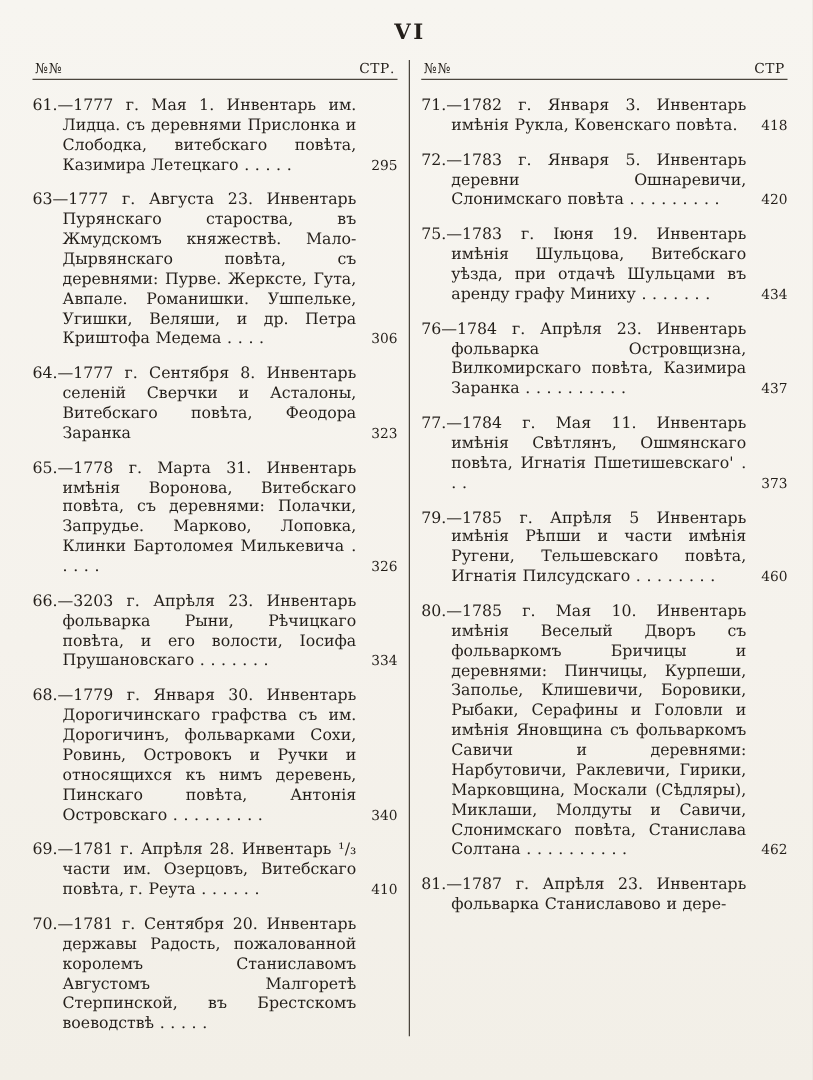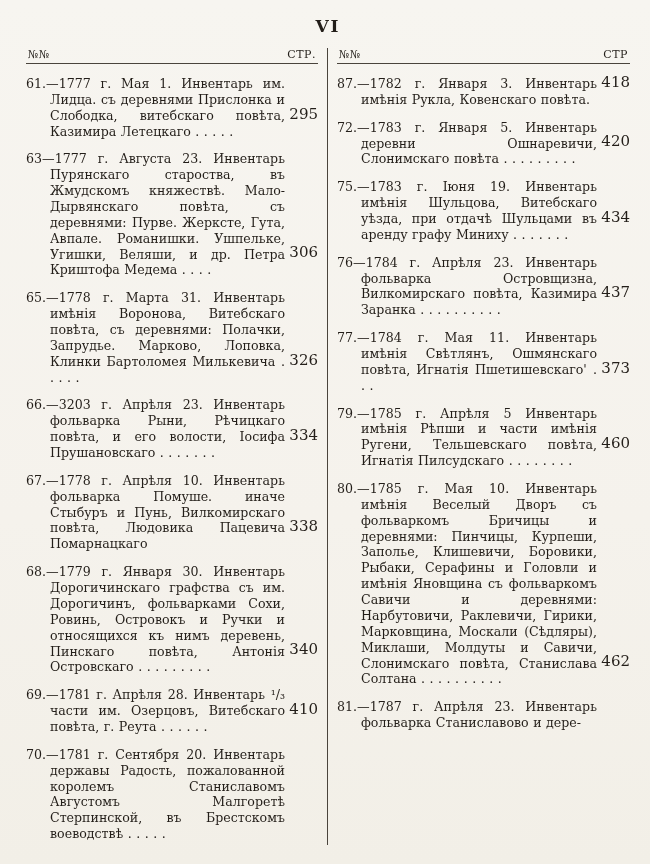--- a/index.html
+++ b/index.html
@@ -62,54 +62,54 @@
     margin-bottom: 3px;
     word-spacing: 0.5px;
     margin-top: 12px;
   }
   .entry-num {
     white-space: nowrap;
   }
   .entry-page {
     position: absolute;
     right: 0;
-    bottom: 16px;
+    bottom: 0;
     text-indent: 0;
-    font-size: 15px;
+    font-size: 11px;
   }
 </style>
 </head>
 <body>
 
 <div class="page">
   <div class="folio">VI</div>
   <div class="columns">
     <div class="col col-left">
       <div class="col-head">
         <span>№№</span>
         <span>СТР.</span>
       </div>
       <div class="entries">
           <div class="entry"><span class="entry-num">61.</span><span class="entry-body">—1777 г. Мая 1. Инвентарь им. Лидца. съ деревнями Прислонка и Слободка, витебскаго повѣта, Казимира Летецкаго . . . . .</span><span class="entry-page">295</span></div>
           <div class="entry"><span class="entry-num">63</span><span class="entry-body">—1777 г. Августа 23. Инвентарь Пурянскаго староства, въ Жмудскомъ княжествѣ. Мало-Дырвянскаго повѣта, съ деревнями: Пурве. Жерксте, Гута, Авпале. Романишки. Ушпельке, Угишки, Веляши, и др. Петра Криштофа Медема . . . .</span><span class="entry-page">306</span></div>
+          <div class="entry"><span class="entry-num">64.</span><span class="entry-body">—1777 г. Сентября 8. Инвентарь селеній Сверчки и Асталоны, Витебскаго повѣта, Феодора Заранка</span><span class="entry-page">323</span></div>
           <div class="entry"><span class="entry-num">65.</span><span class="entry-body">—1778 г. Марта 31. Инвентарь имѣнія Воронова, Витебскаго повѣта, съ деревнями: Полачки, Запрудье. Марково, Лоповка, Клинки Бартоломея Милькевича . . . . .</span><span class="entry-page">326</span></div>
           <div class="entry"><span class="entry-num">66.</span><span class="entry-body">—3203 г. Апрѣля 23. Инвентарь фольварка Рыни, Рѣчицкаго повѣта, и его волости, Іосифа Прушановскаго . . . . . . .</span><span class="entry-page">334</span></div>
-          <div class="entry"><span class="entry-num">67.</span><span class="entry-body">—1778 г. Апрѣля 10. Инвентарь фольварка Помуше. иначе Стыбуръ и Пунь, Вилкомирскаго повѣта, Людовика Пацевича Помарнацкаго</span><span class="entry-page">338</span></div>
           <div class="entry"><span class="entry-num">68.</span><span class="entry-body">—1779 г. Января 30. Инвентарь Дорогичинскаго графства съ им. Дорогичинъ, фольварками Сохи, Ровинь, Островокъ и Ручки и относящихся къ нимъ деревень, Пинскаго повѣта, Антонія Островскаго . . . . . . . . .</span><span class="entry-page">340</span></div>
           <div class="entry"><span class="entry-num">69.</span><span class="entry-body">—1781 г. Апрѣля 28. Инвентарь ¹/₃ части им. Озерцовъ, Витебскаго повѣта, г. Реута . . . . . .</span><span class="entry-page">410</span></div>
           <div class="entry"><span class="entry-num">70.</span><span class="entry-body">—1781 г. Сентября 20. Инвентарь державы Радость, пожалованной королемъ Станиславомъ Августомъ Малгоретѣ Стерпинской, въ Брестскомъ воеводствѣ . . . . .</span></div>
         </div>
     </div>
     <div class="col col-right">
       <div class="col-head">
         <span>№№</span>
         <span>СТР</span>
       </div>
       <div class="entries">
-          <div class="entry"><span class="entry-num">87.</span><span class="entry-body">—1782 г. Января 3. Инвентарь имѣнія Рукла, Ковенскаго повѣта.</span><span class="entry-page">418</span></div>
+          <div class="entry"><span class="entry-num">71.</span><span class="entry-body">—1782 г. Января 3. Инвентарь имѣнія Рукла, Ковенскаго повѣта.</span><span class="entry-page">418</span></div>
           <div class="entry"><span class="entry-num">72.</span><span class="entry-body">—1783 г. Января 5. Инвентарь деревни Ошнаревичи, Слонимскаго повѣта . . . . . . . . .</span><span class="entry-page">420</span></div>
           <div class="entry"><span class="entry-num">75.</span><span class="entry-body">—1783 г. Іюня 19. Инвентарь имѣнія Шульцова, Витебскаго уѣзда, при отдачѣ Шульцами въ аренду графу Миниху . . . . . . .</span><span class="entry-page">434</span></div>
           <div class="entry"><span class="entry-num">76</span><span class="entry-body">—1784 г. Апрѣля 23. Инвентарь фольварка Островщизна, Вилкомирскаго повѣта, Казимира Заранка . . . . . . . . . .</span><span class="entry-page">437</span></div>
           <div class="entry"><span class="entry-num">77.</span><span class="entry-body">—1784 г. Мая 11. Инвентарь имѣнія Свѣтлянъ, Ошмянскаго повѣта, Игнатія Пшетишевскаго' . . .</span><span class="entry-page">373</span></div>
           <div class="entry"><span class="entry-num">79.</span><span class="entry-body">—1785 г. Апрѣля 5 Инвентарь имѣнія Рѣпши и части имѣнія Ругени, Тельшевскаго повѣта, Игнатія Пилсудскаго . . . . . . . .</span><span class="entry-page">460</span></div>
           <div class="entry"><span class="entry-num">80.</span><span class="entry-body">—1785 г. Мая 10. Инвентарь имѣнія Веселый Дворъ съ фольваркомъ Бричицы и деревнями: Пинчицы, Курпеши, Заполье, Клишевичи, Боровики, Рыбаки, Серафины и Головли и имѣнія Яновщина съ фольваркомъ Савичи и деревнями: Нарбутовичи, Раклевичи, Гирики, Марковщина, Москали (Сѣдляры), Миклаши, Молдуты и Савичи, Слонимскаго повѣта, Станислава Солтана . . . . . . . . . .</span><span class="entry-page">462</span></div>
           <div class="entry"><span class="entry-num">81.</span><span class="entry-body">—1787 г. Апрѣля 23. Инвентарь фольварка Станиславово и дере-</span></div>
         </div>
     </div>
   </div>

